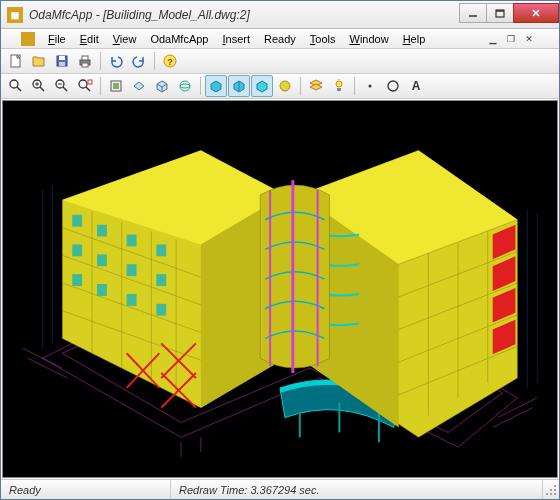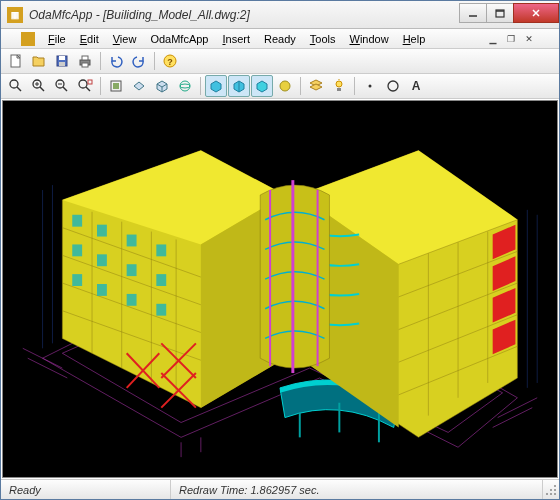--- a/index.html
+++ b/index.html
@@ -354,21 +354,21 @@
       <line x1="40" y1="90" x2="40" y2="250"></line>
         <line x1="50" y1="85" x2="50" y2="245"></line>
       <line x1="530" y1="110" x2="530" y2="290"></line>
         <line x1="540" y1="115" x2="540" y2="285"></line>
     </g>
   </svg>
 </div>
 
 <div class="statusbar">
   <div class="status-cell left">Ready</div>
-  <div class="status-cell right">Redraw Time: 1.862957 sec.</div>
+  <div class="status-cell right">Redraw Time: 3.367294 sec.</div>
   <div class="status-grip">
     <svg width="12" height="12" viewBox="0 0 12 12">
         <g fill="#888">
           <circle cx="10" cy="10" r="1"></circle>
           <circle cx="10" cy="6" r="1"></circle>
           <circle cx="10" cy="2" r="1"></circle>
           <circle cx="6" cy="10" r="1"></circle>
           <circle cx="6" cy="6" r="1"></circle>
           <circle cx="2" cy="10" r="1"></circle>
         </g>

